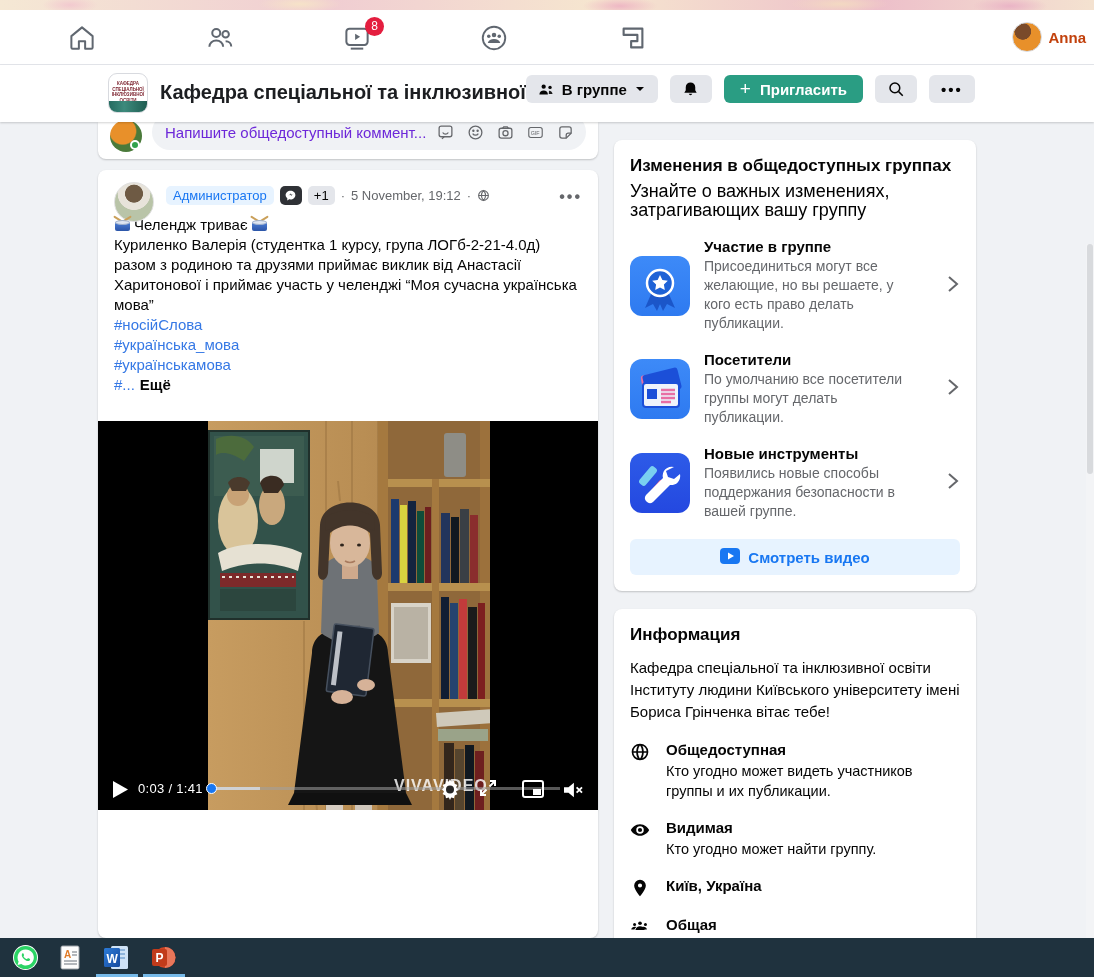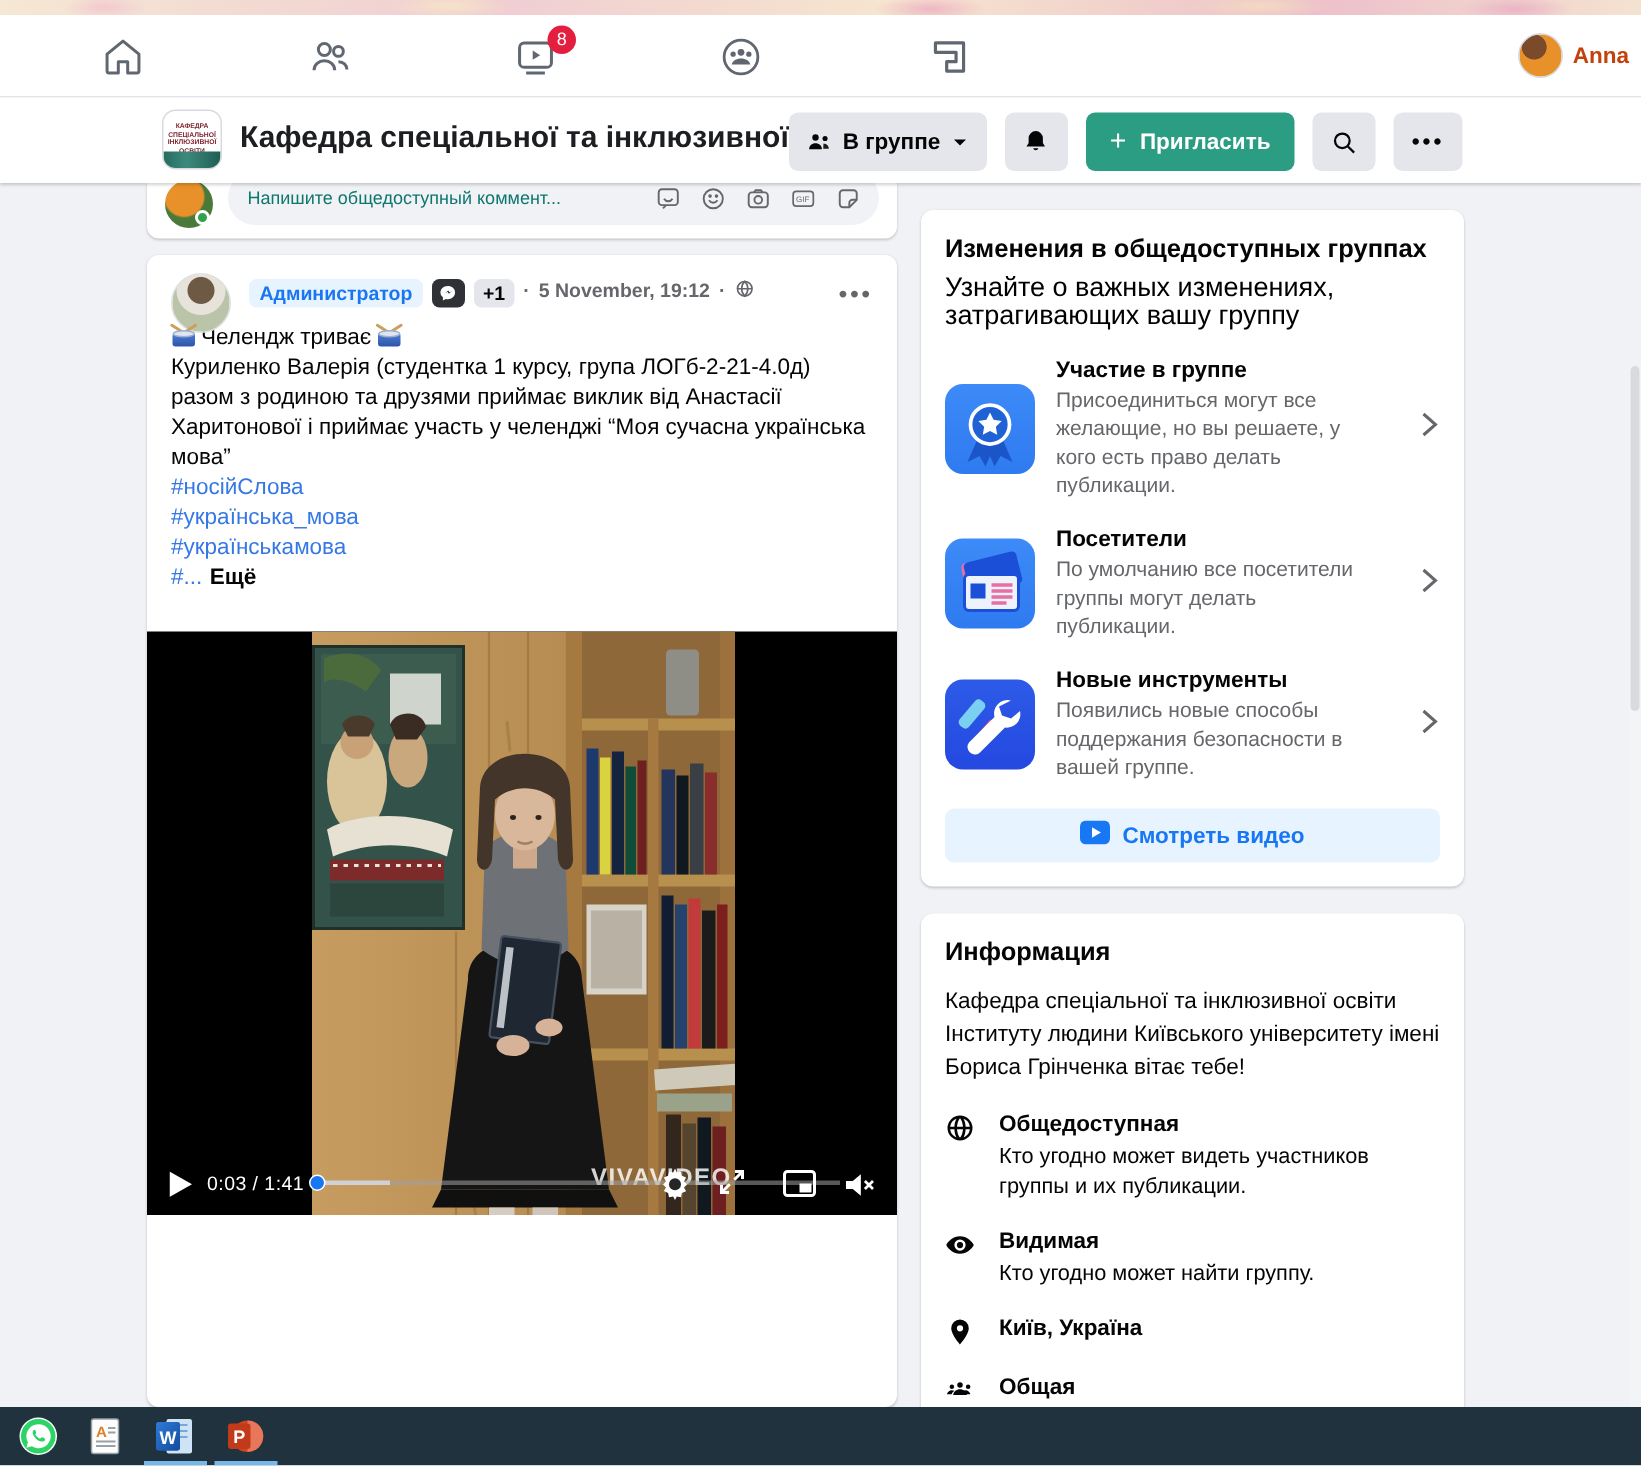--- a/index.html
+++ b/index.html
@@ -26,45 +26,45 @@
   .nav-avatar { width:30px; height:30px; border-radius:50%; background:radial-gradient(circle at 35% 30%, #7a4a2a 0 30%, #e8902a 32% 75%, #c96f1e); border:1px solid #d8dadf; }
   .nav-username { font-size:15px; font-weight:bold; color:#c2410c; }
 
   
   .gheader { position:absolute; top:65px; left:0; width:1094px; height:57px; background:#fff; box-shadow:0 1px 2px rgba(0,0,0,.18); z-index:5; }
   .gavatar { position:absolute; top:8px; left:108px; width:40px; height:40px; border-radius:9px; background:#fff; border:1px solid #d8dadf; overflow:hidden; }
   .gavatar .tx { font-size:4.5px; color:#7a1f2b; font-weight:bold; text-align:center; margin-top:7px; line-height:5.5px; }
   .gavatar .strip { position:absolute; bottom:0; left:0; right:0; height:11px; background:linear-gradient(90deg,#256b60,#3d8a7c 40%,#1f5d52); }
   .gtitle { position:absolute; top:16px; left:160px; font-size:20px; font-weight:bold; color:#1c1e21; white-space:nowrap; }
   .gbuttons { position:absolute; top:10px; right:119px; display:flex; gap:12px; align-items:center; }
-  .btn { height:39px; border-radius:6px; background:#e4e6eb; border:none; display:flex; align-items:center; justify-content:center; gap:7px; font-size:15px; font-weight:bold; color:#050505; cursor:pointer; padding:0 12px; }
+  .btn { height:28px; border-radius:6px; background:#e4e6eb; border:none; display:flex; align-items:center; justify-content:center; gap:7px; font-size:15px; font-weight:bold; color:#050505; cursor:pointer; padding:0 12px; }
   .btn svg { display:block; }
   .btn.icon-only { width:42px; padding:0; }
   .btn.invite { background:#2a9d83; color:#fff; padding:0 16px; }
   .btn .plus { font-size:19px; font-weight:normal; margin-right:2px; }
 
   
   .content { position:absolute; top:122px; left:0; width:1094px; height:816px; }
 
   
   .comment-card { position:absolute; left:98px; top:0; width:500px; height:37px; background:#fff; border-radius:0 0 8px 8px; box-shadow:0 1px 2px rgba(0,0,0,.2); overflow:hidden; }
   .c-avatar { position:absolute; left:12px; top:-2px; width:32px; height:32px; border-radius:50%; background:radial-gradient(circle at 40% 35%, #e8902a 0 45%, #4a7a3a 50% 100%); }
   .c-online { position:absolute; left:32px; top:18px; width:10px; height:10px; border-radius:50%; background:#31a24c; border:2px solid #fff; }
   .c-pill { position:absolute; left:54px; top:-8px; right:12px; height:36px; border-radius:18px; background:#f0f2f5; display:flex; align-items:center; }
-  .c-placeholder { flex:1; padding-left:13px; font-size:12px; color:#0f766e; white-space:nowrap; overflow:hidden; }
+  .c-placeholder { flex:1; padding-left:13px; font-size:15px; color:#6d28d9; white-space:nowrap; overflow:hidden; }
   .c-icons { display:flex; gap:13px; padding-right:12px; color:#65676b; }
   .c-icons svg { width:17px; height:17px; display:block; }
 
   
   .post-card { position:absolute; left:98px; top:48px; width:500px; height:768px; background:#fff; border-radius:8px; box-shadow:0 1px 2px rgba(0,0,0,.2); }
   .p-head { position:relative; padding:12px 16px 0 16px; }
   .p-avatar { position:absolute; left:16px; top:12px; width:40px; height:40px; border-radius:50%;
       background:radial-gradient(circle at 50% 28%, #6e5a44 0 26%, #e7e3da 28% 48%, #b9c4a8 50% 100%); border:1px solid #e0e0e0; }
   .p-name { margin-left:52px; font-size:15px; font-weight:bold; color:#050505; cursor:pointer; }
-  .p-meta { margin-left:52px; margin-top:4px; display:flex; gap:6px; font-size:13px; color:#65676b;font-weight:bold; }
+  .p-meta { margin-left:52px; margin-top:4px; display:flex; align-items:center; gap:6px; font-size:13px; color:#65676b; }
   .p-badge { background:#e7f3ff; color:#1876f2; font-size:13px; padding:2px 7px; border-radius:5px; }
   .p-chatbadge { width:22px; height:19px; border-radius:5px; background:#2f3136; display:flex; align-items:center; justify-content:center; }
   .p-chatbadge svg { width:13px; height:13px; }
   .p-plus { background:#e4e6eb; color:#050505; font-size:13px; padding:2px 6px; border-radius:5px; }
   .p-globe svg { width:13px; height:13px; display:block; color:#65676b; }
   .p-dots { position:absolute; right:16px; top:18px; color:#65676b; letter-spacing:2px; font-size:16px; font-weight:bold; cursor:pointer; }
   .p-text { padding:10px 16px 0 16px; font-size:15px; line-height:20px; color:#050505; }
   .p-line1 { display:flex; align-items:center; gap:3px; }
   .drum { display:inline-block; width:17px; height:14px; position:relative; }
   .drum .body { position:absolute; left:1px; top:4px; width:15px; height:9px; border-radius:2px; background:linear-gradient(180deg,#4d7fd6,#2c55a8); }

